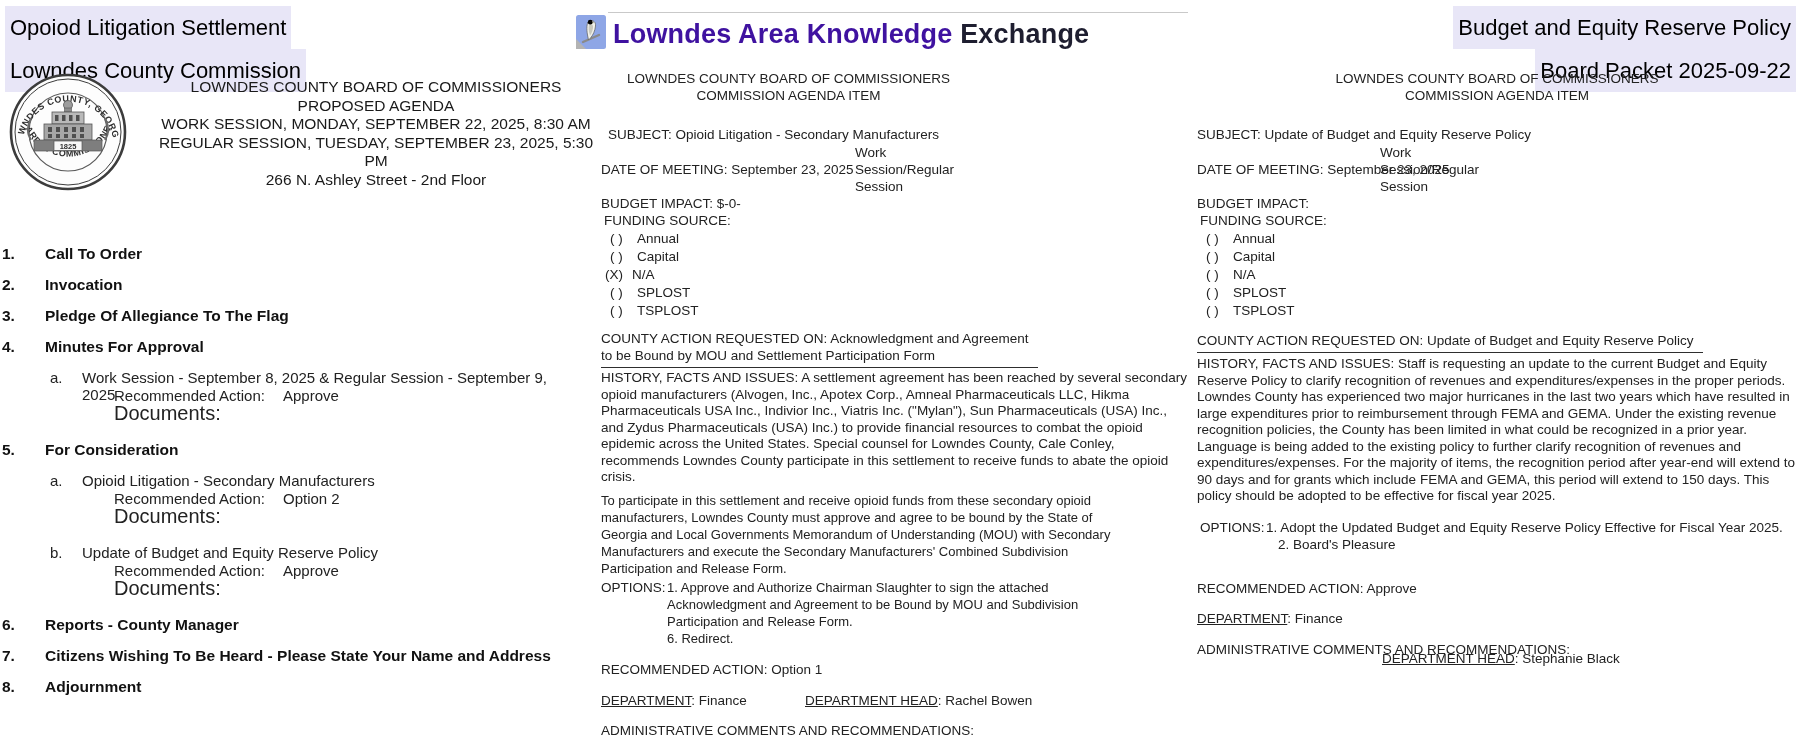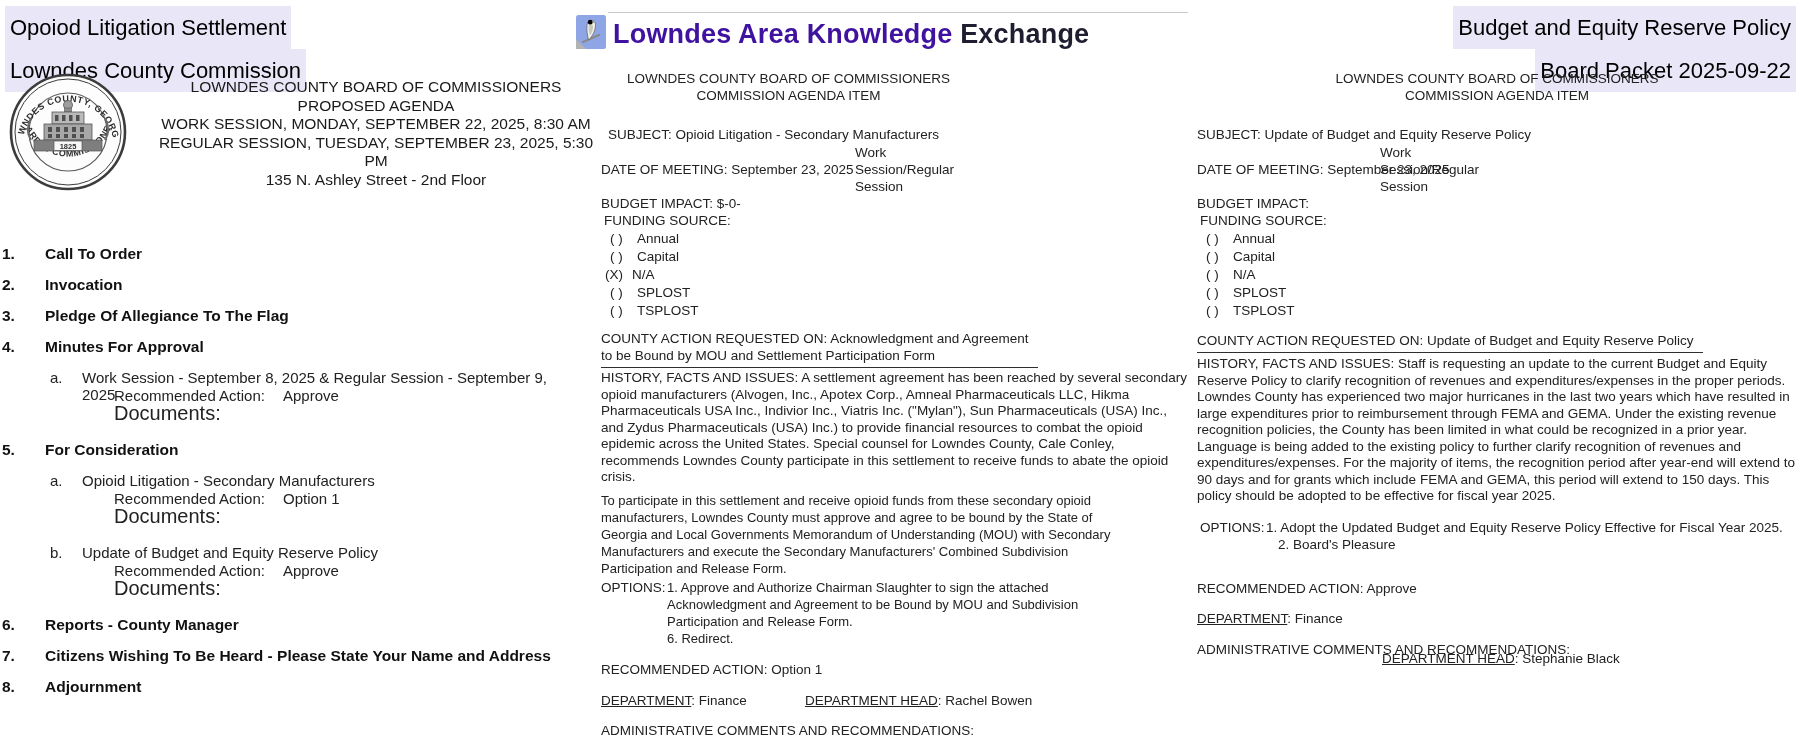--- a/index.html
+++ b/index.html
@@ -117,21 +117,21 @@
         <path d="M97,46 C101,54 101,62 97,68" stroke="#6a6a6a" stroke-width="2" fill="none"></path>
       </g>
     </svg>
   </div>
 
   <div class="agenda-head">
     <div>LOWNDES COUNTY BOARD OF COMMISSIONERS</div>
     <div>PROPOSED AGENDA</div>
     <div>WORK SESSION, MONDAY, SEPTEMBER 22, 2025, 8:30 AM</div>
     <div>REGULAR SESSION, TUESDAY, SEPTEMBER 23, 2025, 5:30 PM</div>
-    <div>135 N. Ashley Street - 2nd Floor</div>
+    <div>266 N. Ashley Street - 2nd Floor</div>
   </div>
 
   <div class="main-item" style="top:245px">
     <span class="num">1.</span>
     <span class="ttl">Call To Order</span>
   </div>
   <div class="main-item" style="top:276px">
     <span class="num">2.</span>
     <span class="ttl">Invocation</span>
   </div>
@@ -160,21 +160,21 @@
     <span class="num">5.</span>
     <span class="ttl">For Consideration</span>
   </div>
 
   <div class="sub-item" style="top:472px">
     <span class="letter">a.</span>
     <span class="stitle">Opioid Litigation - Secondary Manufacturers</span>
   </div>
   <div class="ra-row" style="top:490px">
     <span class="ra-label">Recommended Action:</span>
-    <span>Option 1</span>
+    <span>Option 2</span>
   </div>
   <div class="doc-row" style="top:508px">
     <span>Documents:</span>
   </div>
 
   <div class="sub-item" style="top:544px">
     <span class="letter">b.</span>
     <span class="stitle">Update of Budget and Equity Reserve Policy</span>
   </div>
   <div class="ra-row" style="top:562px">

